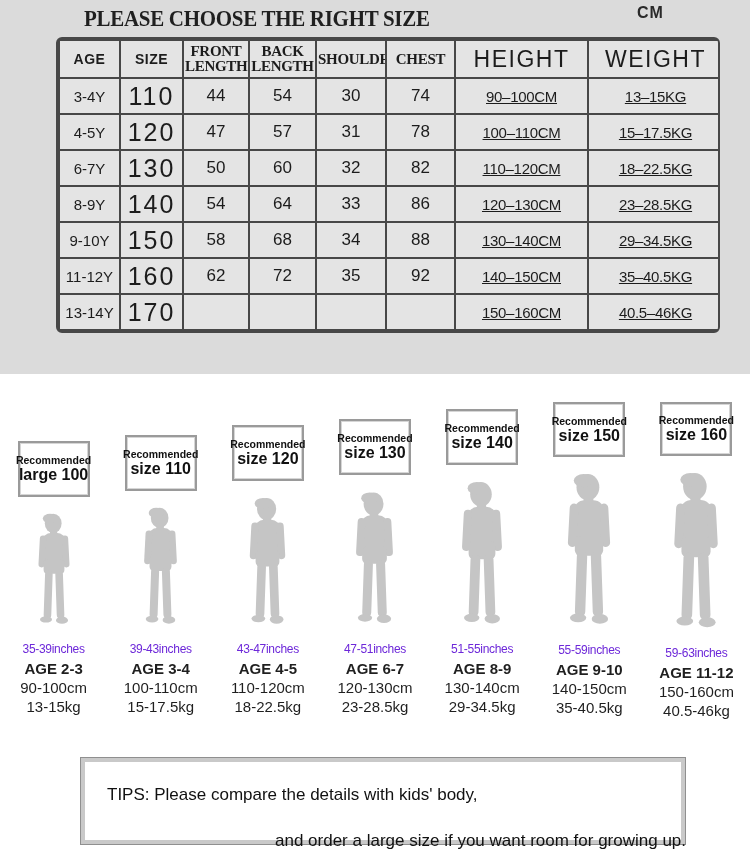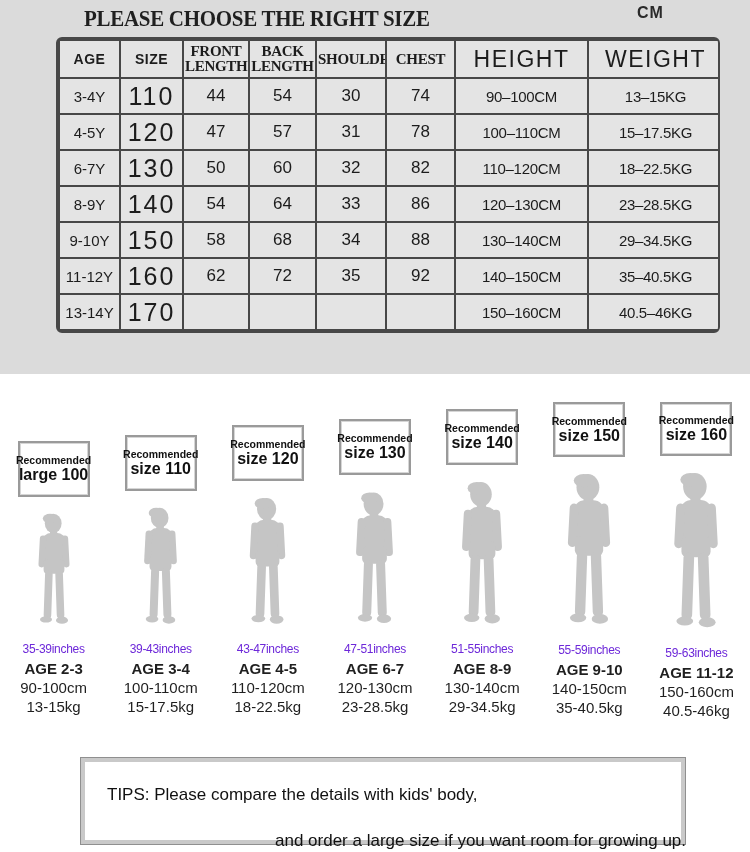--- a/index.html
+++ b/index.html
@@ -55,21 +55,21 @@
   .th-slab   {
     font-family:"Liberation Serif", serif;
     font-weight:bold; font-size:15px; line-height:15px;
     letter-spacing:-0.3px;
     margin-top:8px;
   }
   .th-big    { font-size:23px; font-weight:400; letter-spacing:1.5px; color:#2b2b2b; }
   .cell-age  { font-size:15px; }
   .cell-size { font-size:25px; font-weight:400; letter-spacing:2px; color:#222; }
   .cell-num  { font-size:17px; }
-  .cell-range{ font-size:15px; letter-spacing:-0.3px; color:#2b2b2b; white-space:nowrap; }
+  .cell-range{ font-size:15px; letter-spacing:-0.3px; color:#2b2b2b; white-space:nowrap;text-decoration:underline; }
 
   
   .figures-row {
     position:absolute; left:0; top:402px;
     width:750px; height:322px;
     display:flex; flex-direction:row;
   }
   .figure-col {
     flex:1 1 0;
     display:flex; flex-direction:column;

